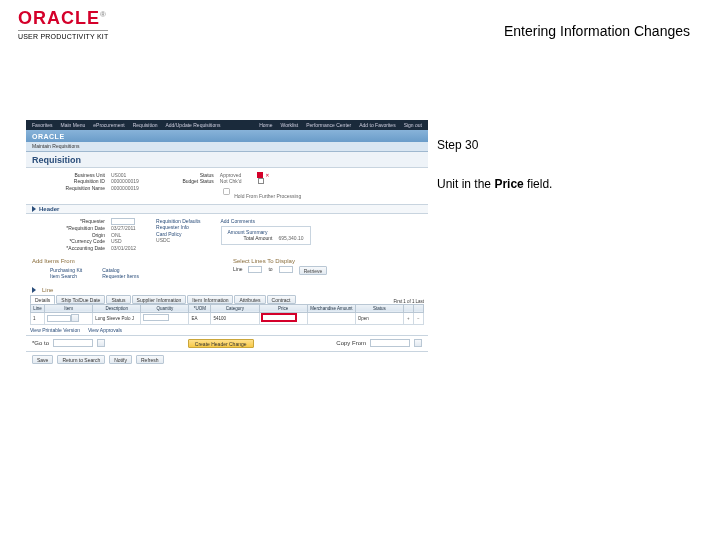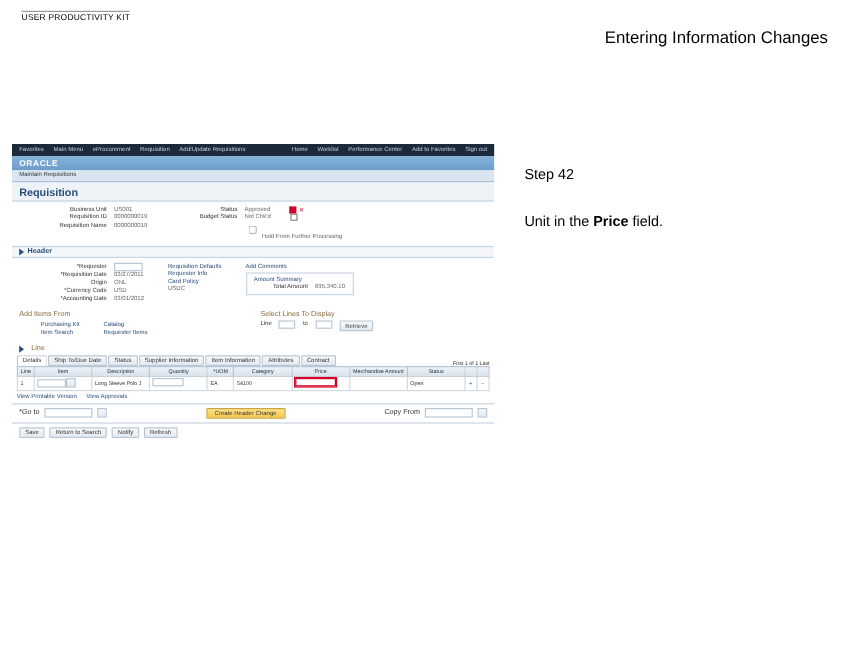--- a/index.html
+++ b/index.html
@@ -9,21 +9,21 @@
   .brand{position:absolute;left:18px;top:8px}
   .brand-logo{font-size:18px;font-weight:bold;letter-spacing:1px}
   .brand-logo .o-red{color:#d4002a}
   .brand-logo sup{font-size:8px;color:#999}
   .brand-sub{font-size:7px;letter-spacing:0.2px;border-top:1px solid #999;padding-top:2px;margin-top:1px}
   .lesson-title{position:absolute;top:23px;right:30px;font-size:14px}
   
   .instr{position:absolute;left:437px;top:136px;right:30px;font-size:12px;line-height:1.6}
   .instr p{margin:0 0 20px 0}
   
-  .shot{position:absolute;left:10px;top:120px;width:402px;height:280px;font-size:6px;color:#333;overflow:hidden}
+  .shot{position:absolute;left:26px;top:120px;width:402px;height:280px;font-size:6px;color:#333;overflow:hidden}
   .shot .topbar{height:10px;background:#1a2a3b;color:#ccd;display:flex;align-items:center;gap:8px;padding:0 6px;font-size:5px}
   .shot .subbar{height:12px;background:linear-gradient(#88b3d9,#6a9cc9);display:flex;align-items:center;padding:0 6px}
   .shot .subbar .o{font-weight:bold;color:#fff;font-size:7px;letter-spacing:.5px}
   .shot .crumb{height:10px;background:#d9e6f2;border-bottom:1px solid #9fb8cf;font-size:5px;padding:1px 6px}
   .shot .pagehdr{height:16px;background:#eef3f8;border-bottom:1px solid #c8d4df;display:flex;align-items:center;padding:0 6px}
   .shot .pagehdr span{color:#2a4d7a;font-weight:bold;font-size:9px}
   .shot .formarea{padding:3px 8px 3px 24px;font-size:5px;color:#444}
   .shot .pair{display:flex;gap:6px;white-space:nowrap;margin:.5px 0}
   .shot .pair .lbl{width:55px;text-align:right;color:#333}
   .shot .pair .val{color:#666}
@@ -43,26 +43,29 @@
   .shot .field{display:inline-block;border:1px solid #b9c7d4;background:#fff;height:8px;min-width:40px}
   .shot .look{display:inline-block;width:8px;height:8px;border:1px solid #b9c7d4;background:linear-gradient(#f7f9fb,#e3eaf1)}
   .shot .hl{border:1px solid #d4002a !important;outline:1px solid #d4002a}
   .red{color:#d4002a}
 </style>
 </head>
 <body>
 <div class="page">
 
 <div class="brand">
+  <div class="brand-logo">
+    <span class="o-red">ORACLE</span><sup>®</sup>
+  </div>
   <div class="brand-sub">USER PRODUCTIVITY KIT</div>
 </div>
 <div class="lesson-title">Entering Information Changes</div>
 
 <div class="instr">
-  <p>Step 42</p>
+  <p>Step 30</p>
   <p>
     <span>Unit in the </span><b>Price</b><span> field.</span>
   </p>
 </div>
 
 <div class="shot">
   <div class="topbar">
     <span>Favorites</span>
     <span>Main Menu</span>
     <span>eProcurement</span>

